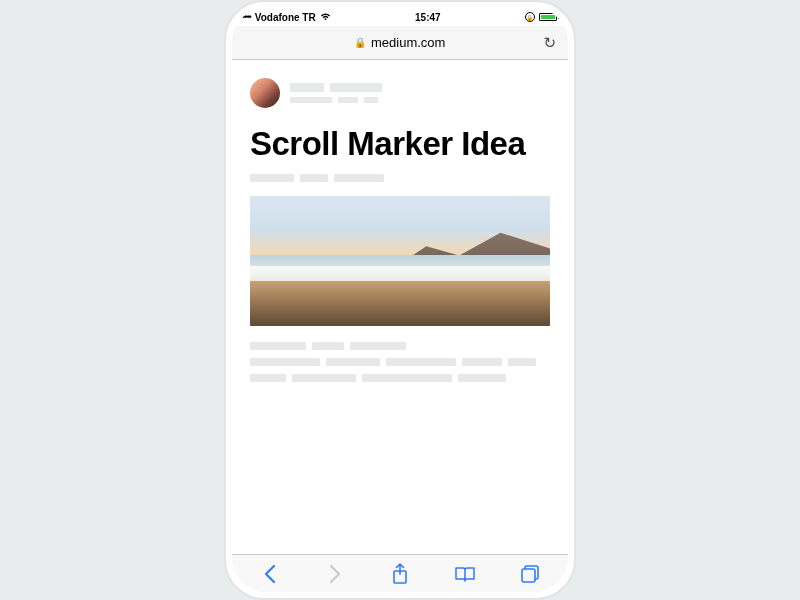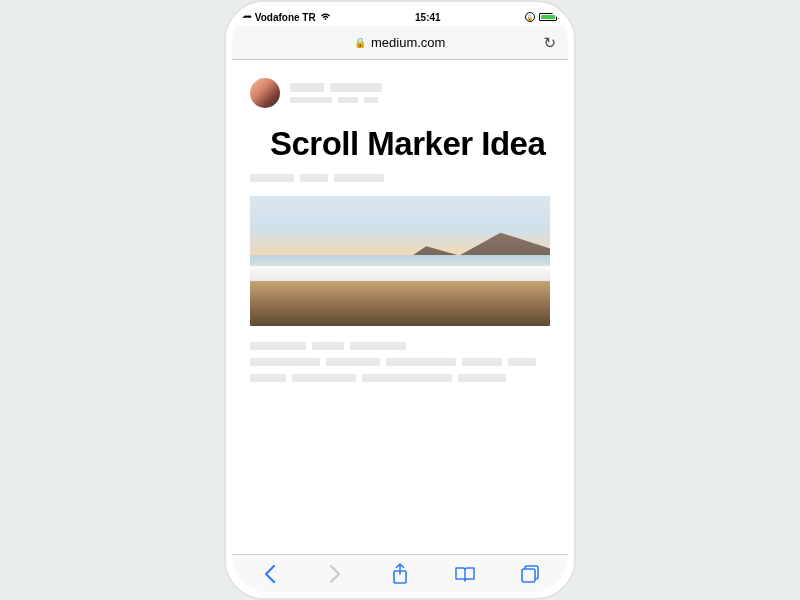--- a/index.html
+++ b/index.html
@@ -51,21 +51,20 @@
     background:linear-gradient(135deg,#f5c2a0 0%,#d4826a 40%,#7a4238 70%,#3a2320 100%);
   }
   .skeleton{background:#e7e8ea;border-radius:1px}
   .author-lines{display:flex;flex-direction:column;gap:5px}
   .al1{display:flex;gap:6px}
   .al2{display:flex;gap:6px}
   h1.title{
     font-size:33px;font-weight:800;line-height:1.08;letter-spacing:-0.5px;
     color:#000;margin-bottom:12px;
     font-family:Helvetica,Arial,sans-serif;
-    margin-left:20px;
   }
   .subline{display:flex;gap:6px;margin-bottom:14px}
   .hero{
     width:100%;height:130px;border-radius:1px;overflow:hidden;
     position:relative;margin-bottom:16px;
   }
   .sky{position:absolute;inset:0;background:linear-gradient(180deg,#d9e6f0 0%,#cfe0ec 25%,#f2d9b6 45%,#f7e3c4 55%)}
   .mountain{position:absolute;right:0;bottom:40%;width:55%;height:35%;
     background:linear-gradient(180deg,#8b7668 0%,#6f5d52 100%);
     clip-path:polygon(0 100%,25% 40%,45% 60%,70% 10%,100% 45%,100% 100%)}
@@ -94,21 +93,21 @@
     <div class="status-bar">
       <div class="sb-left">
         <span class="dots">•••••</span>
         <span>Vodafone TR</span>
         <span>
           <svg width="11" height="9" viewBox="0 0 11 9">
               <path d="M5.5 8.2 L4.3 6.9 a1.7 1.7 0 0 1 2.4 0 Z M2.6 5.2 a4.1 4.1 0 0 1 5.8 0 l-1 1 a2.7 2.7 0 0 0-3.8 0 Z M0.9 3.5 a6.5 6.5 0 0 1 9.2 0 l-1 1 a5.1 5.1 0 0 0-7.2 0 Z" fill="#000"></path>
             </svg>
         </span>
       </div>
-      <div>15:41</div>
+      <div>15:47</div>
       <div class="sb-right">
         <span class="orient">🔒</span>
         <span class="battery">
           <span class="battery-body">
               <span class="battery-fill"></span>
             </span>
           <span class="battery-tip"></span>
         </span>
       </div>
     </div>

